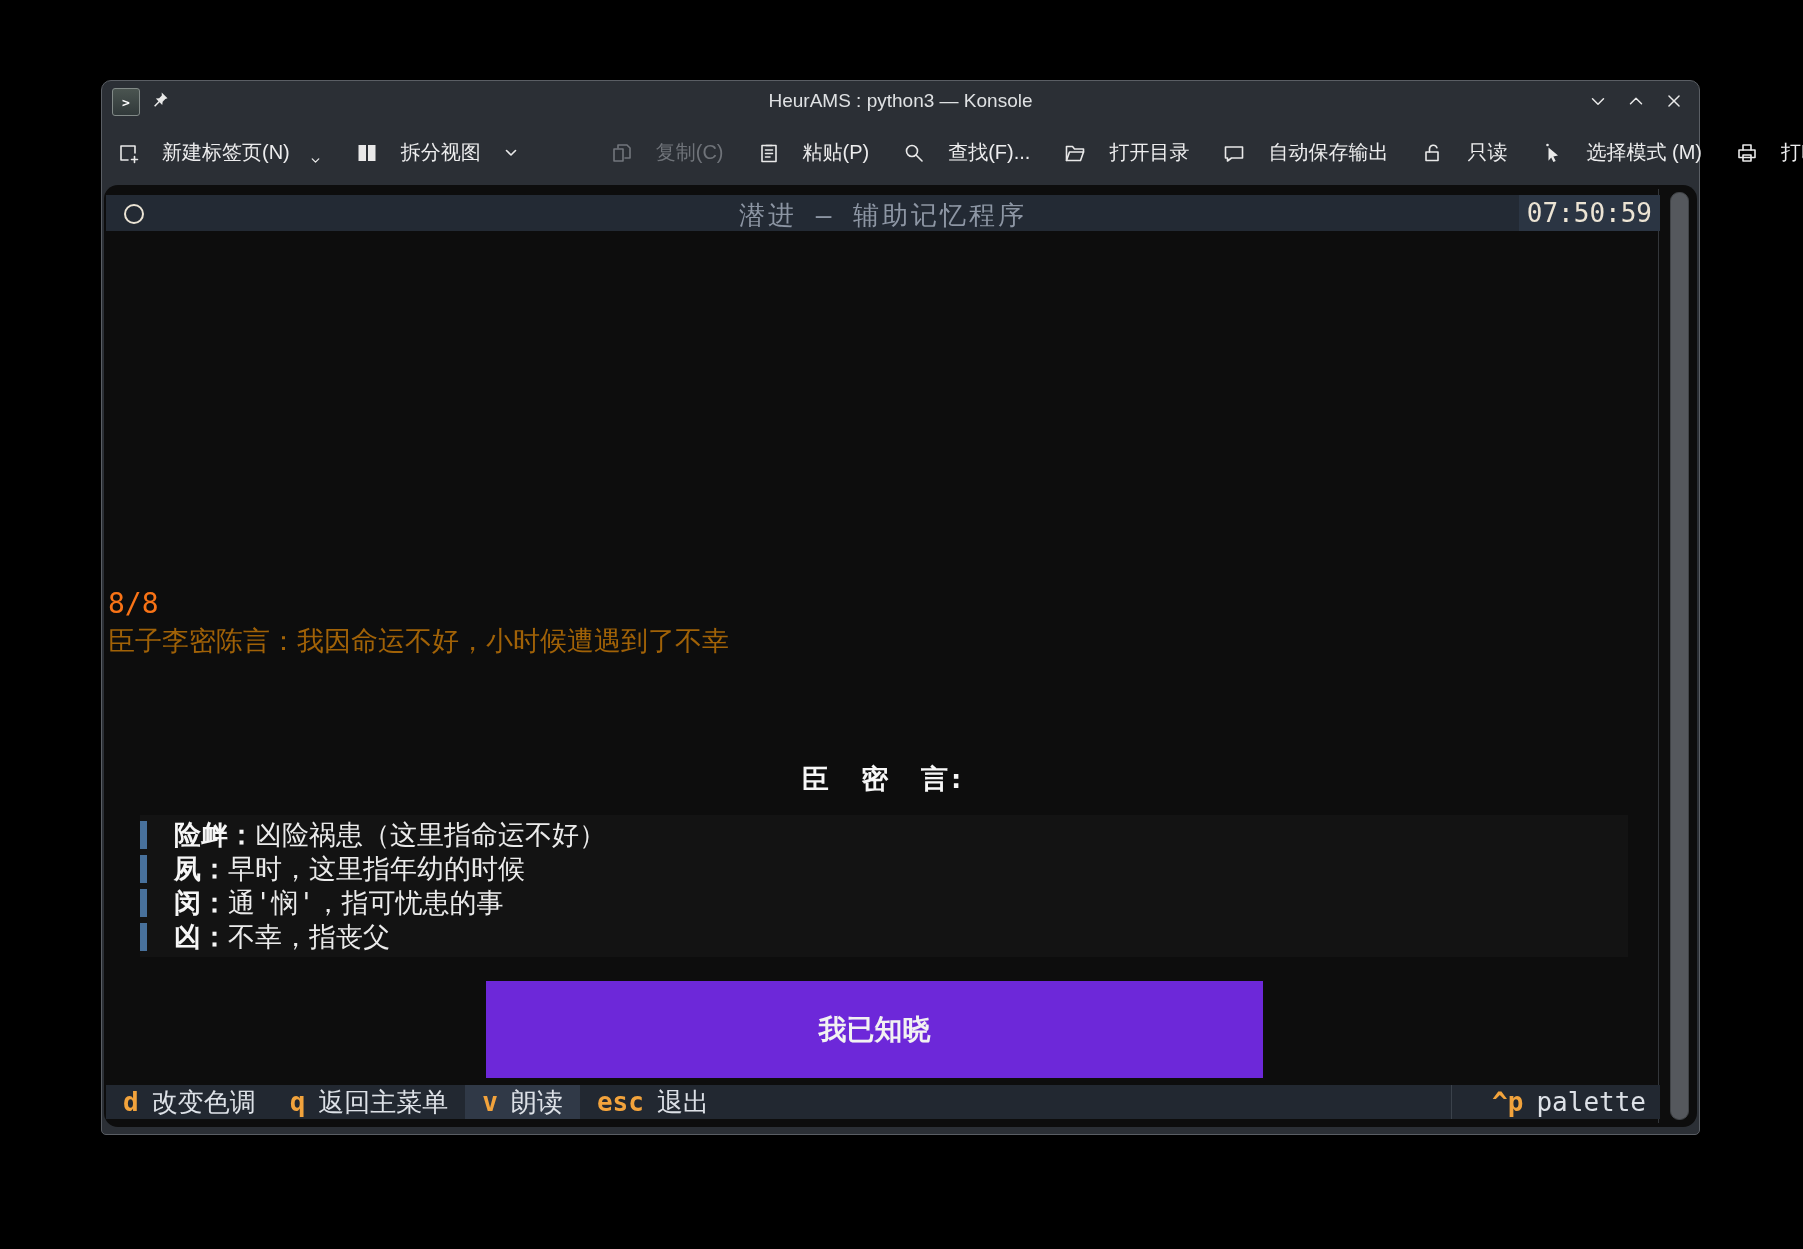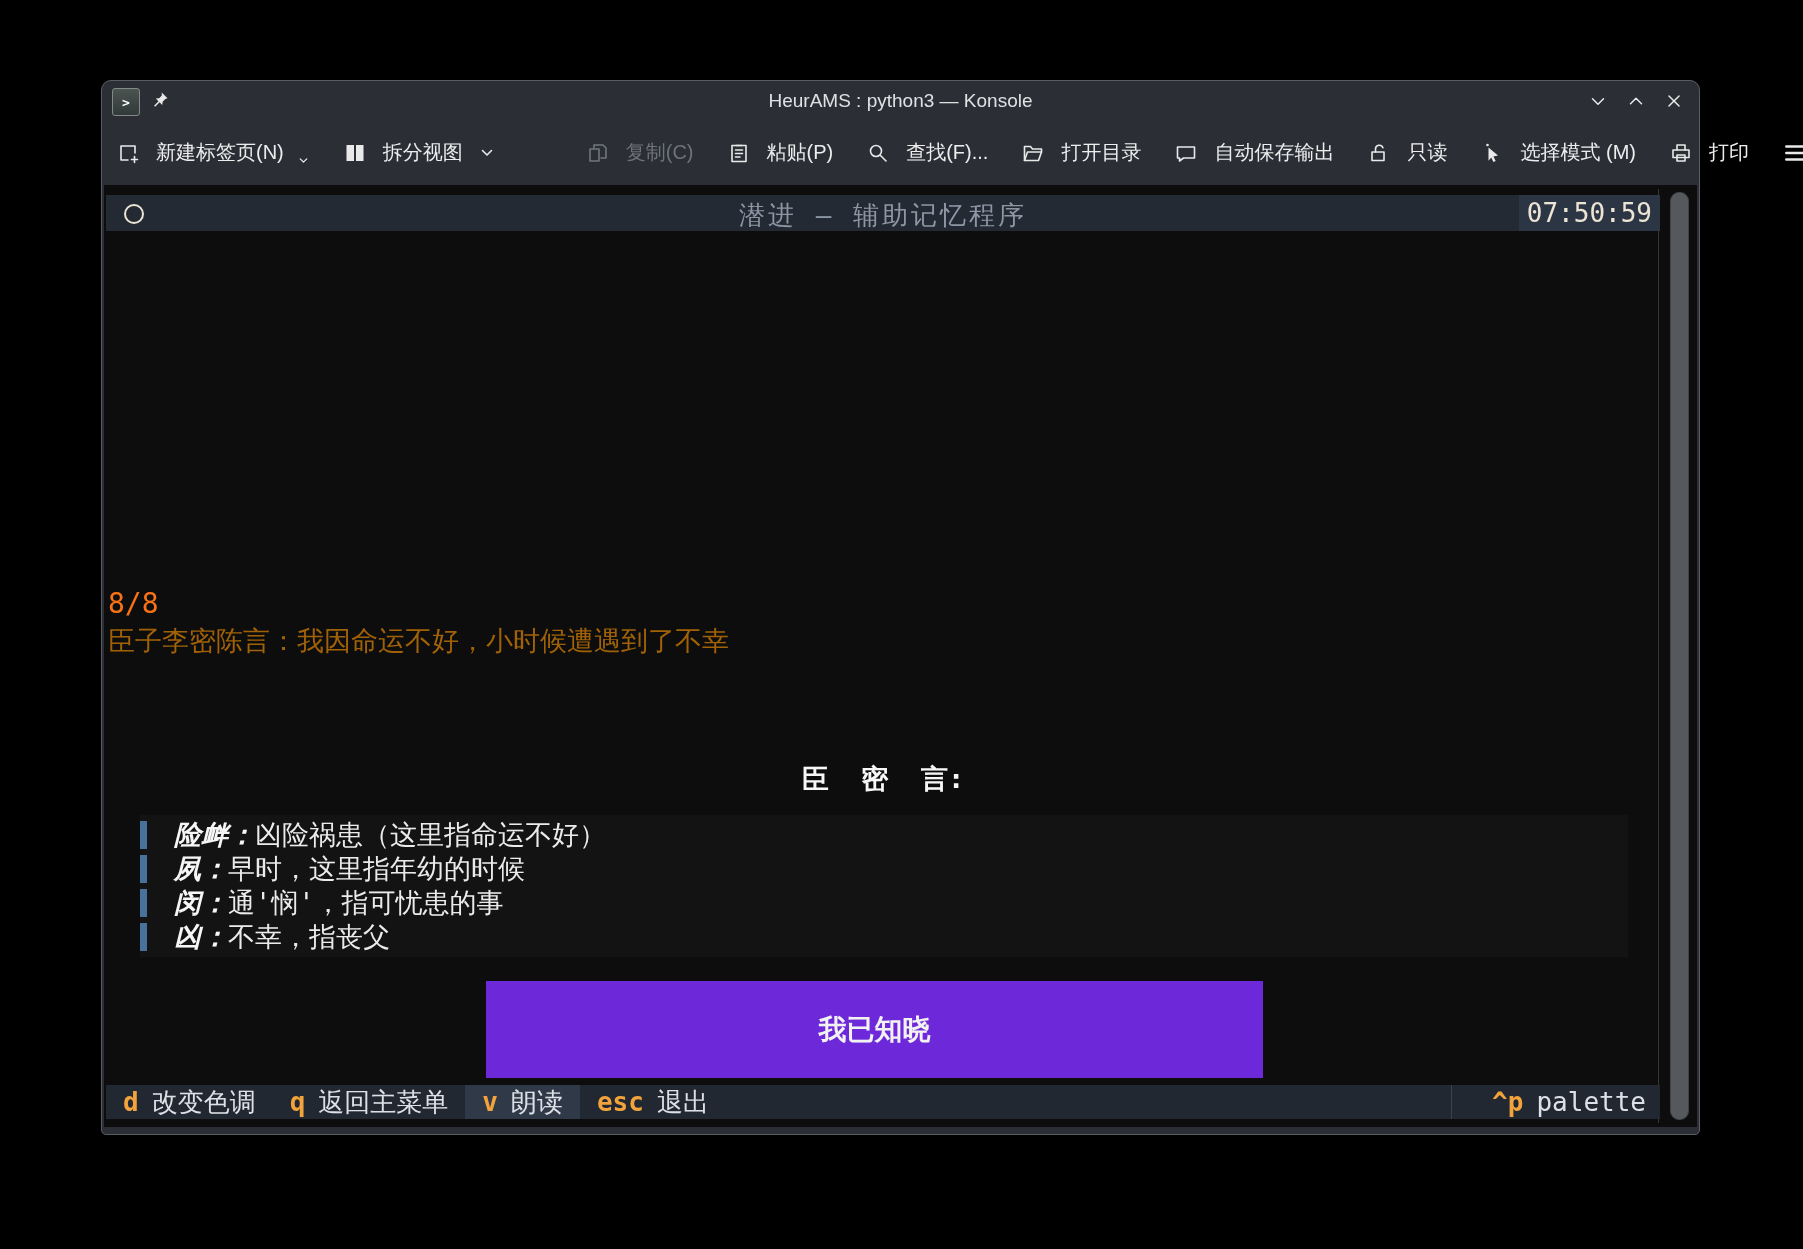--- a/index.html
+++ b/index.html
@@ -10,50 +10,50 @@
   .titlebar{position:relative;height:40px;display:flex;align-items:center;}
   .app-icon{position:absolute;left:10px;top:7px;width:26px;height:26px;border-radius:3px;
     background:linear-gradient(#4a5450,#31393a);border:1px solid #828a88;display:flex;
     align-items:center;justify-content:center;color:#fff;font:bold 13px "DejaVu Sans Mono",monospace;}
   .pin{position:absolute;left:48px;top:9px;}
   .win-title{position:absolute;left:0;right:0;text-align:center;color:#dfe1e3;font-size:19px;}
   .win-controls{position:absolute;right:14px;top:0;height:40px;display:flex;align-items:center;gap:16px;}
   .win-controls svg{display:block;}
   
   .toolbar{height:63px;display:flex;align-items:center;padding:0 14px;gap:33px;}
-  .tb-item{display:flex;align-items:center;gap:16px;color:#ededee;font-size:20px;white-space:nowrap;}
+  .tb-item{display:flex;align-items:center;gap:22px;color:#ededee;font-size:20px;white-space:nowrap;}
   .tb-item.disabled{color:#6f7379;}
   .tb-item svg{flex:none;}
   .tb-gap{margin-left:58px;}
   .tb-menu{margin-left:auto;margin-right:6px;}
   .subchev{margin-top:16px;margin-left:-3px;}
   
   .terminal{position:absolute;left:2px;right:2px;top:104px;bottom:7px;background:#0d0d0d;
-    font-family:"DejaVu Sans Mono","Liberation Mono",monospace;}
+    font-family:"DejaVu Sans Mono","Liberation Mono",monospace;border-radius:14px;}
   .scroll-divider{position:absolute;right:38px;top:4px;bottom:4px;width:1px;background:#33363a;}
   .scroll-thumb{position:absolute;right:8px;top:7px;bottom:7px;width:17px;border-radius:9px;
     background:#55585d;border:1px solid #404347;}
   .content{position:absolute;left:2px;top:10px;width:1554px;bottom:8px;color:#f2f2f2;}
   
   .tui-header{position:relative;height:36px;background:#232a34;}
   .spinner{position:absolute;left:18px;top:9px;width:16px;height:16px;border:2px solid #ebe4d5;border-radius:50%;}
   .tui-title{position:absolute;left:0;right:0;top:3px;text-align:center;color:#8d96a4;
     font-size:26px;letter-spacing:3px;}
   .clock{position:absolute;right:0;top:0;height:36px;background:#2b3543;color:#ece4d4;
     font-size:26px;display:flex;align-items:center;padding:0 8px;}
   
   .progress{position:absolute;left:2px;top:392px;font-size:28px;color:#f97316;}
   .hint{position:absolute;left:2px;top:428px;font-size:27px;color:#a16207;}
   .verse{position:absolute;left:0;right:0;top:494px;text-align:center;font-size:27px;
     font-weight:bold;line-height:36px;white-space:pre;color:#f7f7f7;}
   
   .annotations{position:absolute;left:34px;top:620px;width:1488px;background:#131313;padding:3px 0;}
   .ann-line{position:relative;padding-left:34px;line-height:34px;font-size:27px;color:#ebebeb;}
   .ann-line::before{content:"";position:absolute;left:0;top:3px;height:28px;width:7px;background:#48719c;}
-  .ann-term{font-weight:bold;color:#f6f6f6;font-style:italic;}
+  .ann-term{font-weight:bold;color:#f6f6f6;}
   
   .confirm{position:absolute;left:380px;top:786px;width:777px;height:97px;background:#6d28d9;
     display:flex;align-items:center;justify-content:center;font-size:28px;font-weight:bold;color:#f2f2f2;}
   
   .footer{position:absolute;left:0;right:0;bottom:0;height:34px;background:#222831;display:flex;
     align-items:center;font-size:26px;color:#dde1e7;}
   .sc{display:flex;align-items:center;height:100%;padding:0 17px;white-space:nowrap;}
   .sc.hl{background:#303947;}
   .sc .key{color:#f2a33c;font-weight:bold;margin-right:13px;}
   .f-spacer{flex:1;}

